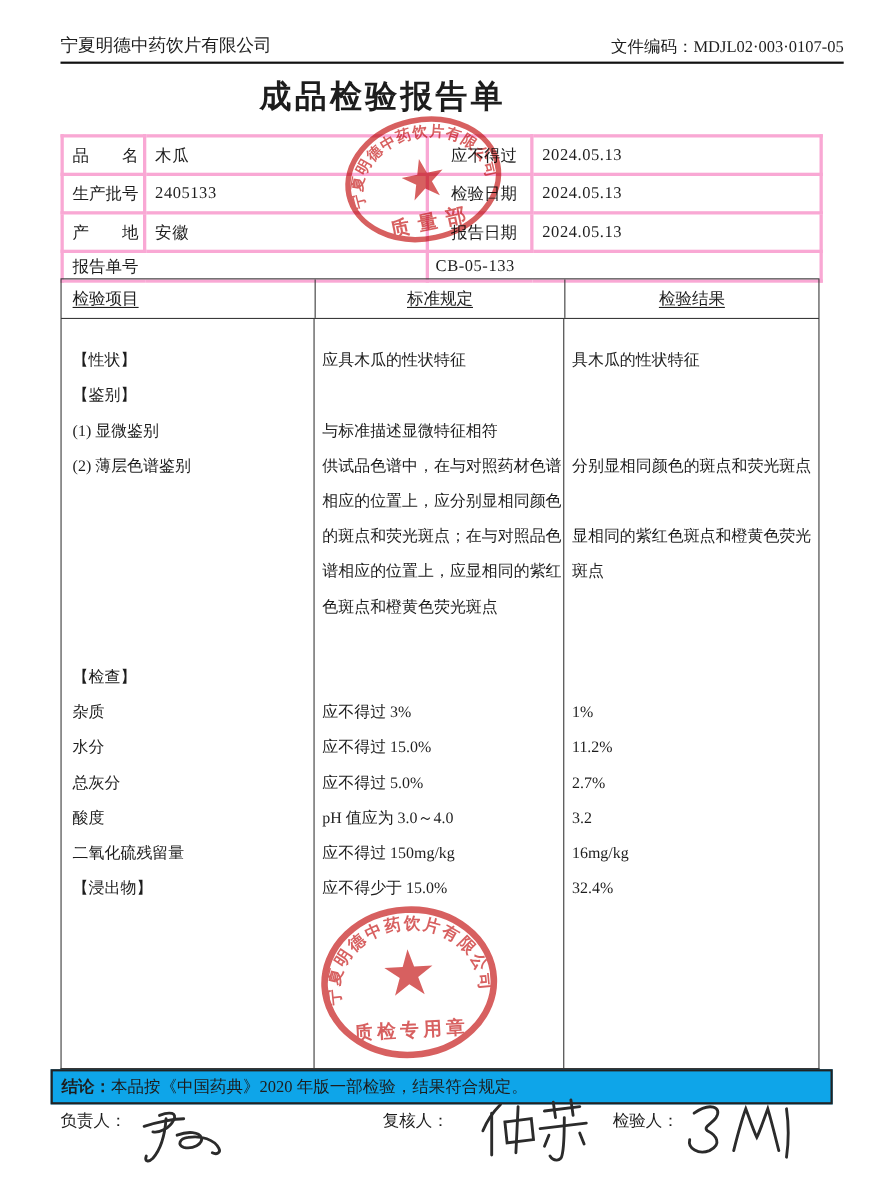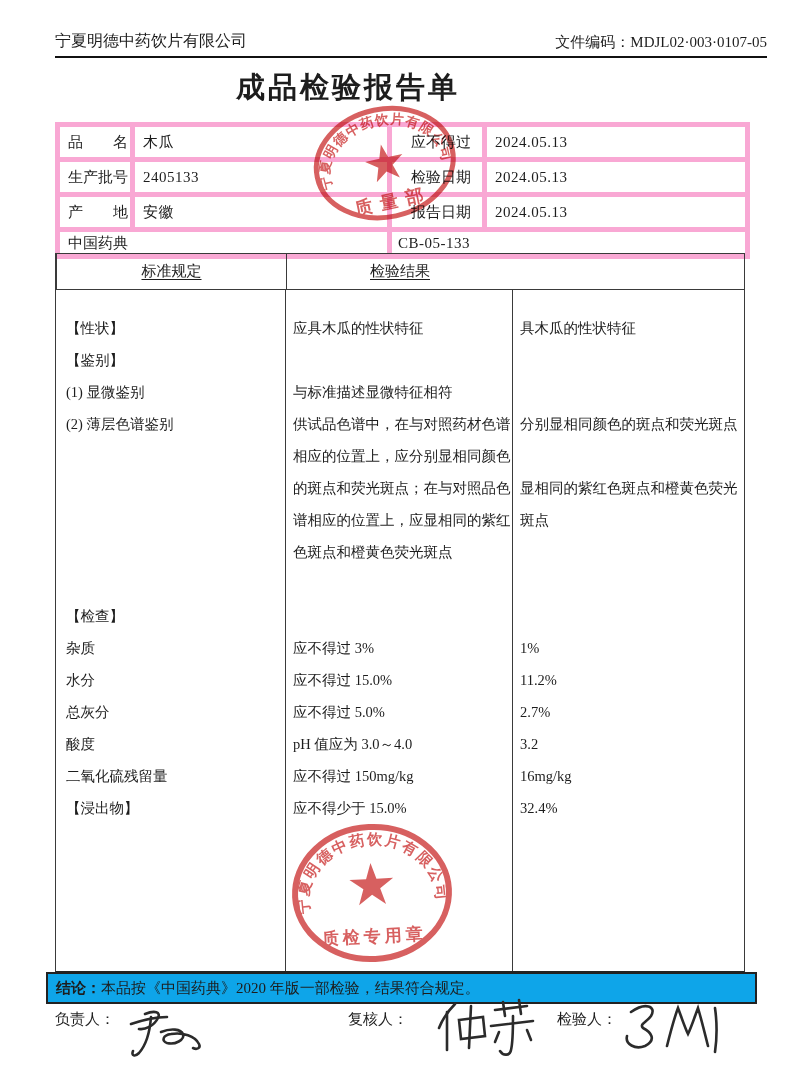--- a/index.html
+++ b/index.html
@@ -19,21 +19,21 @@
   .header .doccode { font-size:15px; }
   .title {
     position:absolute; left:0; top:68px; width:696px; text-align:center;
     font-size:29px; font-weight:bold; letter-spacing:3px;
   }
   
   table.info {
     position:absolute; left:55px; top:122px; width:690px;
     border-collapse:collapse; table-layout:fixed; font-size:15px;
   }
-  table.info td { border:5px solid #f9a8d4; padding:0 0 0 8px; vertical-align:middle; }
+  table.info td { border:3px solid #f9a8d4; padding:0 0 0 8px; vertical-align:middle; }
   table.info tr.h35 { height:35px; }
   table.info tr.h27 { height:27px; }
   td.lblj { text-align:left; }
   td.ctr  { text-align:center; padding-left:0; }
   td.val  { letter-spacing:0.5px; }
   
   .items-header {
     position:absolute; left:55px; top:253px; width:690px; height:37px;
     border:1px solid #3a3a3a; border-top:1px solid #3a3a3a;
     display:grid; grid-template-columns:230px 227px 231px; font-size:15px;
@@ -111,27 +111,30 @@
       <td class="ctr">检验日期</td>
       <td class="val">2024.05.13</td>
     </tr>
     <tr class="h35">
       <td class="lblj">产　　地</td>
       <td class="val">安徽</td>
       <td class="ctr">报告日期</td>
       <td class="val">2024.05.13</td>
     </tr>
     <tr class="h27">
-      <td colspan="2" class="lblj">中国药典</td>
+      <td colspan="2" class="lblj">报告单号</td>
       <td colspan="2" class="val" style="padding-left:6px">CB-05-133</td>
     </tr>
   </tbody>
     </table>
 
   <div class="items-header">
+    <div class="h1">
+        <span>检验项目</span>
+      </div>
     <div class="h2">
         <span>标准规定</span>
       </div>
     <div class="h3">
         <span>检验结果</span>
       </div>
   </div>
 
   <div class="tbody">
     <div class="vline v1"></div>

